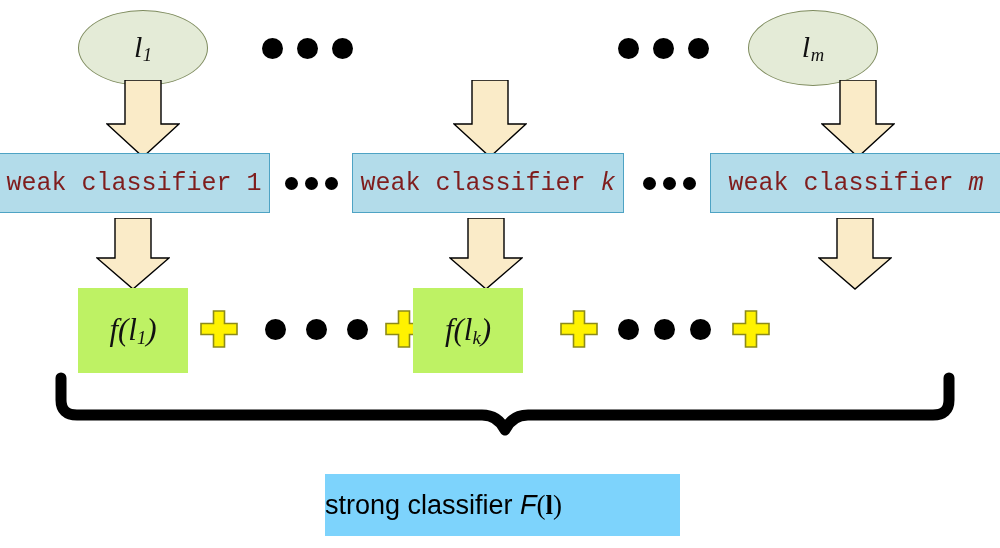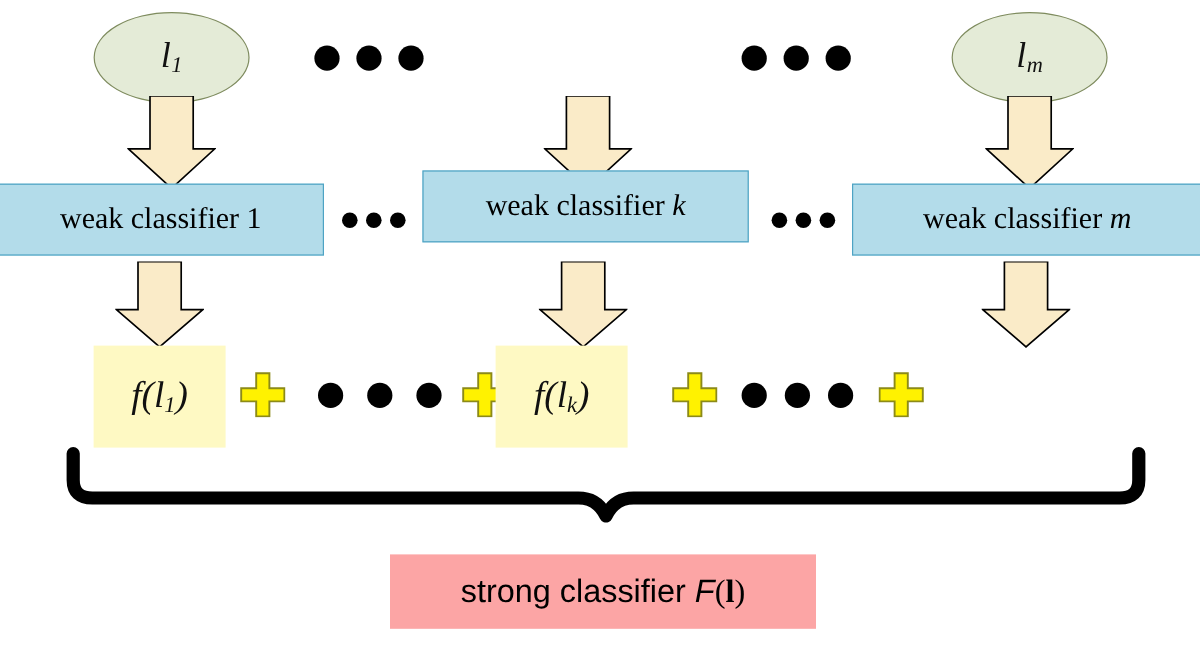--- a/index.html
+++ b/index.html
@@ -56,33 +56,33 @@
     position: absolute;
     background: #B3DCEA;
     border: 1px solid #4EA3C4;
     box-sizing: border-box;
     display: flex;
     align-items: center;
     justify-content: center;
     height: 60px;
   }
   .weak-label {
-    font-family: Liberation Serif, serif;
+    font-family: Liberation Mono, monospace;
     font-size: 25px;
-    color: #000000;
+    color: #7f1d1d;
     white-space: nowrap;
   }
   .weak-label i {
     font-style: italic;
   }
 
   
   .f-box {
     position: absolute;
-    background: #fef9c3;
+    background: #bef264;
     box-sizing: border-box;
     display: flex;
     align-items: center;
     justify-content: center;
     width: 110px;
     height: 85px;
   }
   .f-label {
     font-family: "Liberation Serif", serif;
     font-style: italic;
@@ -116,25 +116,26 @@
     left: 50px;
     top: 370px;
     width: 910px;
     height: 80px;
   }
   .brace svg { display: block; width: 100%; height: 100%; }
 
   
   .strong-box {
     position: absolute;
-    background: #fca5a5;
-    box-sizing: border-box;
-    display: flex;
-    align-items: center;
-    justify-content: center;
+    background: #7dd3fc;
+    box-sizing: border-box;
+    display: flex;
+    align-items: center;
+    justify-content: flex-start;
+    margin-top: 12px;
   }
   .strong-label {
     font-family: "Liberation Sans", sans-serif;
     font-size: 27px;
     color: #000000;
     white-space: nowrap;
   }
   .strong-label i { font-style: italic; }
   .strong-label b {
     font-family: "Liberation Serif", serif;
@@ -151,21 +152,21 @@
 
 <div id="canvas">
 
   <div class="ellipse" style="left:78px; top:10px; width:130px; height:76px;">
     <span class="ellipse-label">
       <i>l</i><sub>1</sub>
     </span>
   </div>
 
 
-  <div class="ellipse" style="left:793px; top:10px; width:130px; height:76px;">
+  <div class="ellipse" style="left:748px; top:10px; width:130px; height:76px;">
     <span class="ellipse-label">
       <i>l</i><sub>m</sub>
     </span>
   </div>
 
   <div class="dot" style="left:262px; top:38px; width:21px; height:21px;"></div>
   <div class="dot" style="left:297px; top:38px; width:21px; height:21px;"></div>
   <div class="dot" style="left:332px; top:38px; width:21px; height:21px;"></div>
 
   <div class="dot" style="left:618px; top:38px; width:21px; height:21px;"></div>
@@ -185,21 +186,21 @@
   <div class="block-arrow" style="left:821px; top:80px;">
     <svg viewBox="0 0 74 78" preserveAspectRatio="none">
       <polygon points="19,0 55,0 55,44 73,44 37,77 1,44 19,44" fill="#FAEBC8" stroke="#000000" stroke-width="1.4"></polygon>
     </svg>
   </div>
 
   <div class="weak-box" style="left:-2px; top:153px; width:272px;">
     <span class="weak-label"><span>weak classifier </span><span>1</span></span>
   </div>
 
-  <div class="weak-box" style="left:352px; top:142px; width:272px;">
+  <div class="weak-box" style="left:352px; top:153px; width:272px;">
     <span class="weak-label"><span>weak classifier </span><i>k</i></span>
   </div>
 
   <div class="weak-box" style="left:710px; top:153px; width:292px;">
     <span class="weak-label"><span>weak classifier </span><i>m</i></span>
   </div>
 
   <div class="dot" style="left:285px; top:177px; width:13px; height:13px;"></div>
   <div class="dot" style="left:305px; top:177px; width:13px; height:13px;"></div>
   <div class="dot" style="left:325px; top:177px; width:13px; height:13px;"></div>

